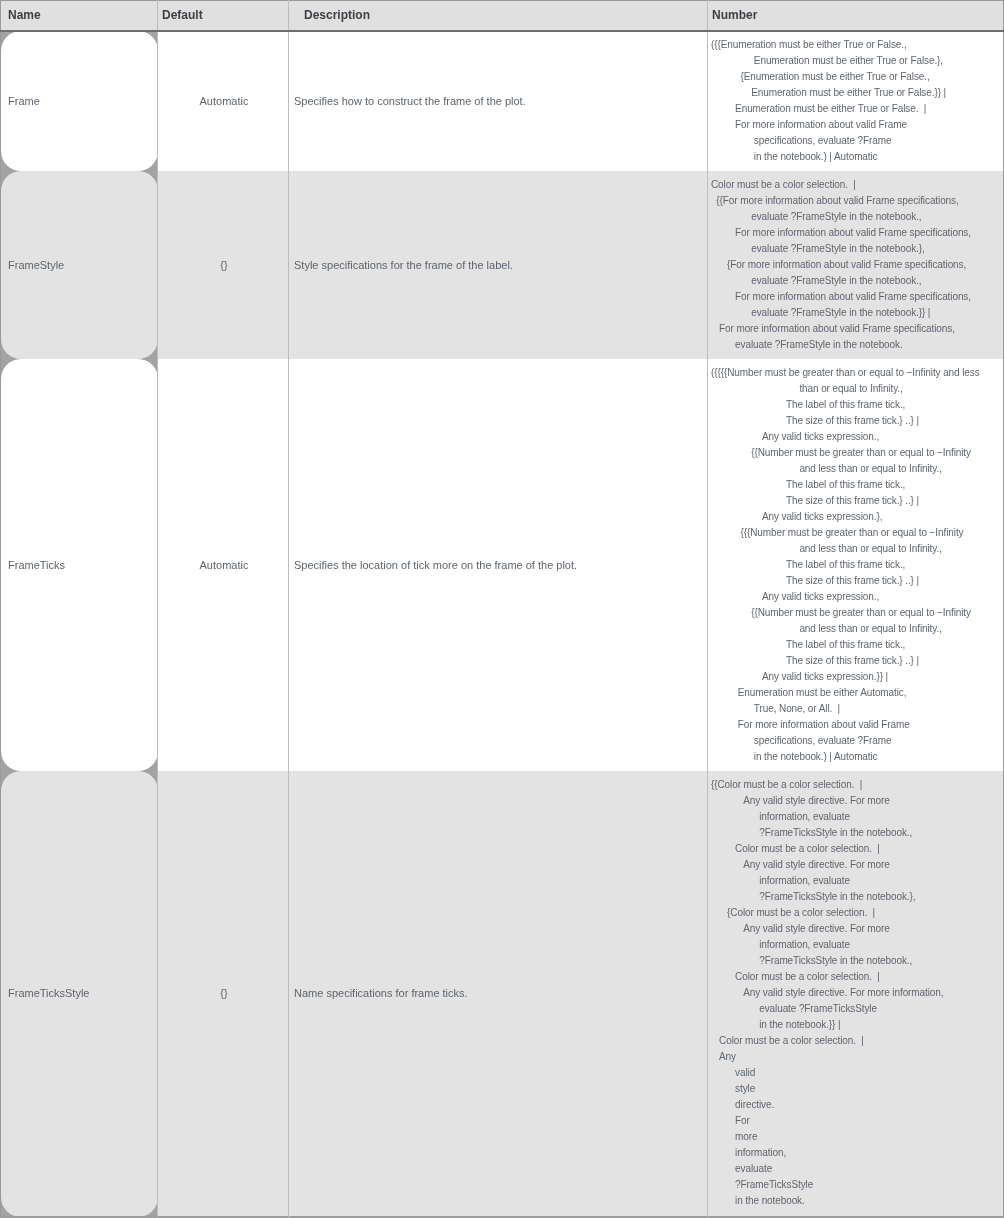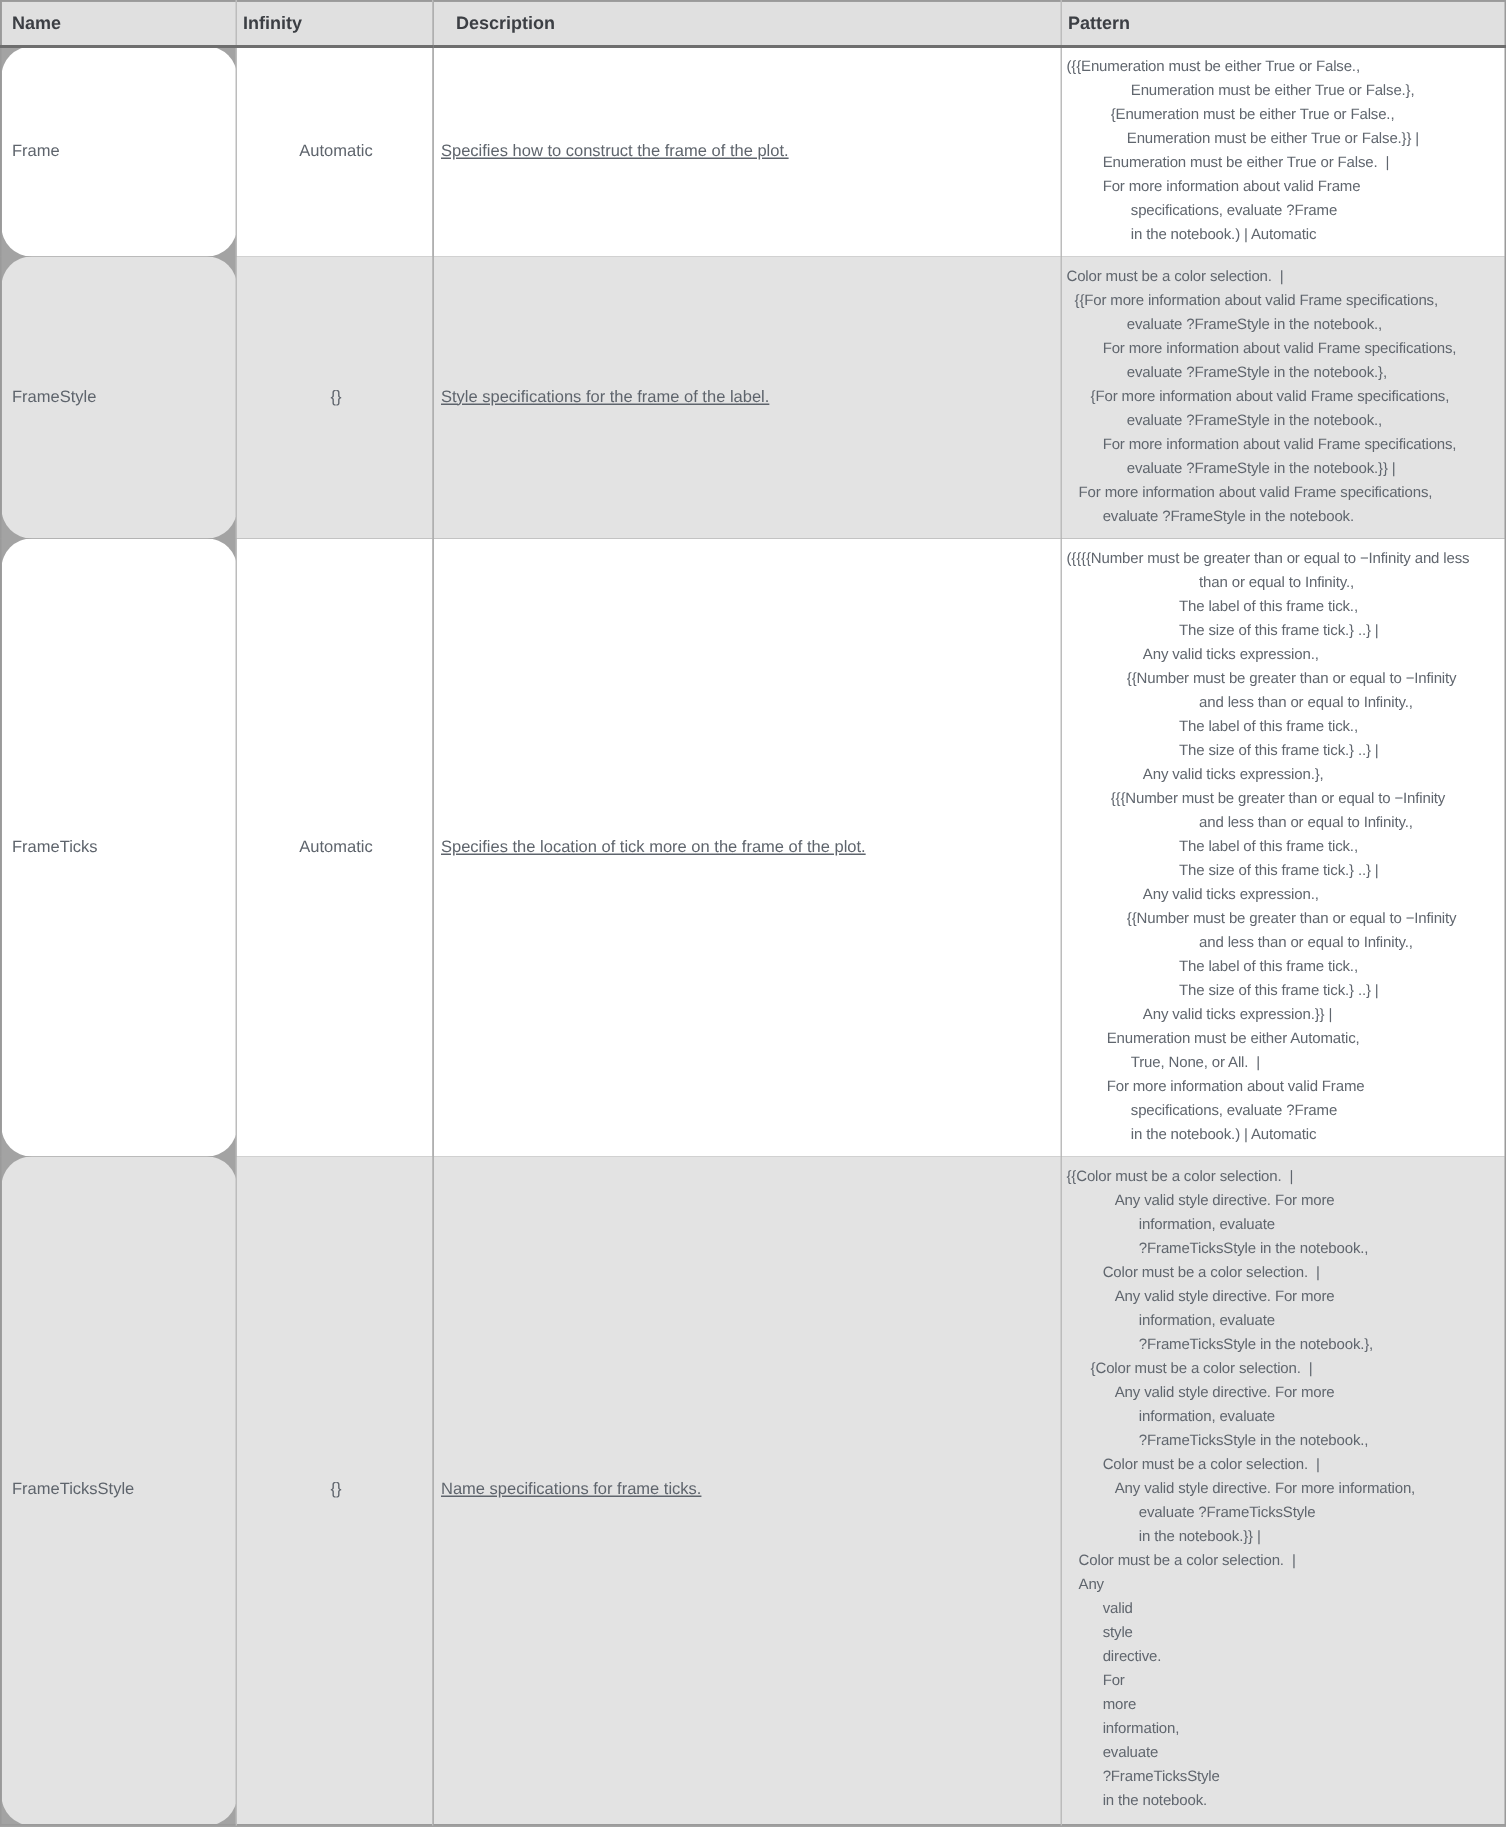--- a/index.html
+++ b/index.html
@@ -52,21 +52,21 @@
   tbody tr.r2 { height: 188px; }
   tbody tr.r3 { height: 412px; }
   tbody tr.r4 { height: 446px; }
 
   td {
     font-size: 11px;
     color: #5e646c;
   }
   td.c-name    { padding: 0 2px 0 7px; border-radius: 20px; }
   td.c-default { padding: 0 2px 0 4px; text-align: center; }
-  td.c-desc    { padding: 0 2px 0 5px; text-decoration: underline; }
+  td.c-desc    { padding: 0 2px 0 5px; }
   td.c-pattern {
     padding: 2px 1px 2px 3px;
     font-size: 10px;
     line-height: 16px;
     letter-spacing: -0.1px;
     white-space: pre-wrap;
     color: #60666e;
   }
 </style>
 </head>
@@ -76,23 +76,23 @@
   <table class="options-table">
     <colgroup>
       <col class="c1">
         <col class="c2">
         <col class="c3">
         <col class="c4">
     </colgroup>
     <thead>
       <tr>
         <th class="h-name">Name</th>
-        <th class="h-default">Infinity</th>
+        <th class="h-default">Default</th>
         <th class="h-desc">Description</th>
-        <th class="h-pattern">Pattern</th>
+        <th class="h-pattern">Number</th>
       </tr>
     </thead>
     <tbody>
       <tr class="row-even r1">
         <td class="c-name">Frame</td>
         <td class="c-default">Automatic</td>
         <td class="c-desc">Specifies how to construct the frame of the plot.</td>
         <td class="c-pattern">({{Enumeration must be either True or False.,
                 Enumeration must be either True or False.},
            {Enumeration must be either True or False.,

